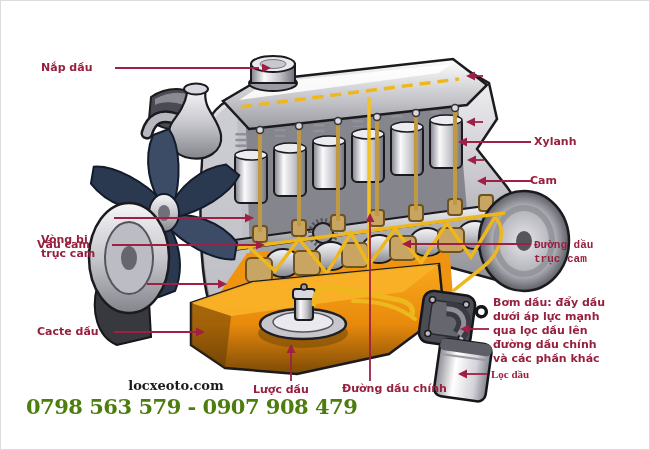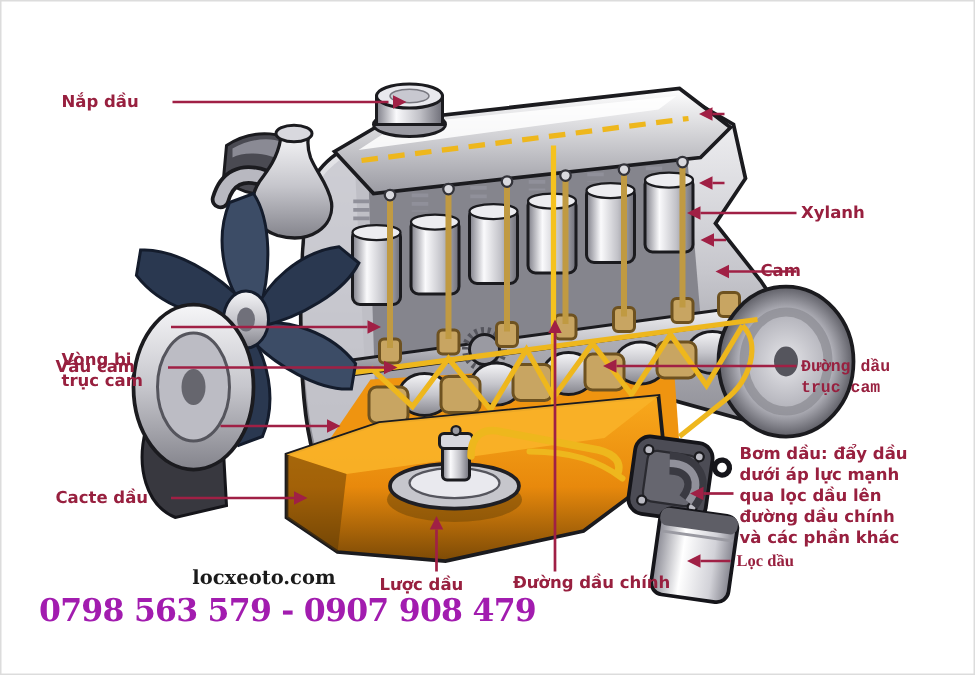--- a/index.html
+++ b/index.html
@@ -14,21 +14,21 @@
     line-height:14px;white-space:pre-line;letter-spacing:0;
   }
   .lbl.r{text-align:left;}
   .footer-site{
     position:absolute;left:45px;top:375px;width:260px;text-align:center;
     color:#1b1b1b;font-family:"DejaVu Serif","Liberation Serif",serif;
     font-size:13px;font-weight:bold;line-height:20px;
   }
   .footer-phone{
     position:absolute;left:25px;top:394px;width:300px;text-align:left;
-    color:#a21caf;font-family:"DejaVu Serif","Liberation Serif",serif;
+    color:#4d7c0f;font-family:"DejaVu Serif","Liberation Serif",serif;
     font-size:21px;font-weight:bold;line-height:24px;letter-spacing:-0.5px;
     white-space:nowrap;
   }
 </style>
 </head>
 <body>
 
 <div class="canvas">
 
 <svg width="650" height="450" viewBox="0 0 650 450">
@@ -311,21 +311,21 @@
         </g>
   </g>
 </svg>
 
   <div class="lbl r" style="left:40px;top:60px;width:72px;">Nắp dầu</div>
   <div class="lbl r" style="left:40px;top:196px;width:72px;margin-top:36px;">Vòng bi
 trục cam</div>
   <div class="lbl r" style="left:36px;top:237px;width:72px;">Vấu cam</div>
   <div class="lbl r" style="left:36px;top:324px;width:76px;">Cacte dầu</div>
   <div class="lbl" style="left:533px;top:134px;">Xylanh</div>
-  <div class="lbl" style="left:506px;top:173px;">Cam</div>
+  <div class="lbl" style="left:529px;top:173px;">Cam</div>
   <div class="lbl" style="left:533px;top:237px;width:90px;font-family:Liberation Mono, monospace;">Đường dầu
 trục cam</div>
   <div class="lbl" style="left:492px;top:295px;width:120px;">Bơm dầu: đẩy dầu
 dưới áp lực mạnh
 qua lọc dầu lên
 đường dầu chính
 và các phần khác</div>
   <div class="lbl" style="left:490px;top:366px;font-family:Liberation Serif, serif;">Lọc dầu</div>
   <div class="lbl" style="left:252px;top:382px;">Lược dầu</div>
   <div class="lbl" style="left:341px;top:381px;">Đường dầu chính</div>

